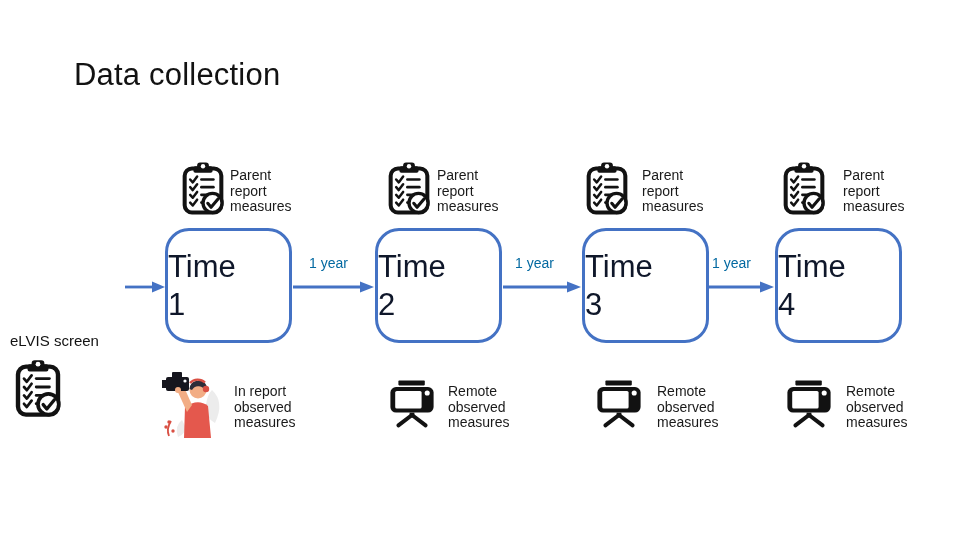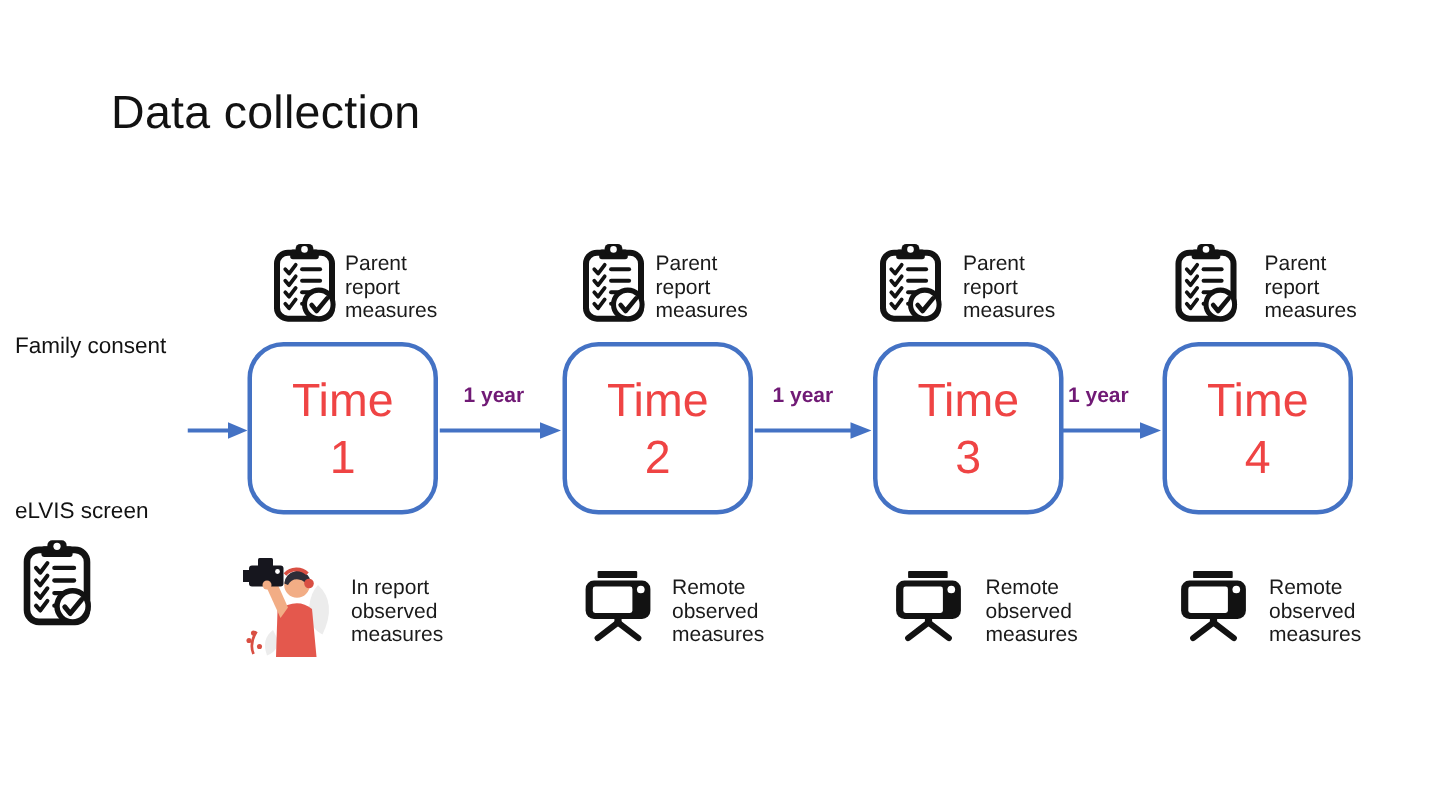--- a/index.html
+++ b/index.html
@@ -31,41 +31,39 @@
   .time-box {
     position: absolute;
     top: 228px;
     width: 127px;
     height: 115px;
     border: 3px solid #4472C4;
     border-radius: 24px;
     background: #ffffff;
     display: flex;
     flex-direction: column;
-    align-items: center;
     justify-content: center;
-    color: #ef4444;
+    color: #0f172a;
     font-size: 31px;
     line-height: 38px;
   }
   .icon { position: absolute; display: block; }
   .caption {
     position: absolute;
     font-size: 14px;
     line-height: 15.5px;
     color: #1a1a1a;
     white-space: nowrap;
   }
   .year-label {
     position: absolute;
     top: 255px;
     font-size: 14px;
-    color: #701a75;
+    color: #0369a1;
     white-space: nowrap;
-    font-weight: bold;
   }
   .arrow { position: absolute; top: 280px; }
 </style>
 </head>
 <body>
 
 <svg width="0" height="0" style="position:absolute" aria-hidden="true">
   <defs>
     <symbol id="sym-clipboard" viewBox="0 0 60 72">
       <rect x="5" y="8" width="50" height="60" rx="10" fill="#fff" stroke="#121212" stroke-width="5.5"></rect>
@@ -111,21 +109,20 @@
       <circle cx="23" cy="11" r="1.6" fill="#fff"></circle>
       <circle cx="16" cy="20" r="3" fill="#f2ad85"></circle>
     </symbol>
   </defs>
 </svg>
 
 <div class="slide">
 
   <div class="page-title">Data collection</div>
 
-  <div class="left-label" style="top:220px">Family consent</div>
   <div class="left-label" style="top:330px">eLVIS screen</div>
   <svg class="icon" style="left:14px; top:357px" width="48" height="64">
       <use href="#sym-clipboard"></use>
     </svg>
 
   <svg class="arrow" style="left:125px" width="40" height="14">
     <line x1="0" y1="7" x2="29" y2="7" stroke="#4472C4" stroke-width="2.8"></line>
     <polygon points="27,1.5 40,7 27,12.5" fill="#4472C4"></polygon>
   </svg>
 

